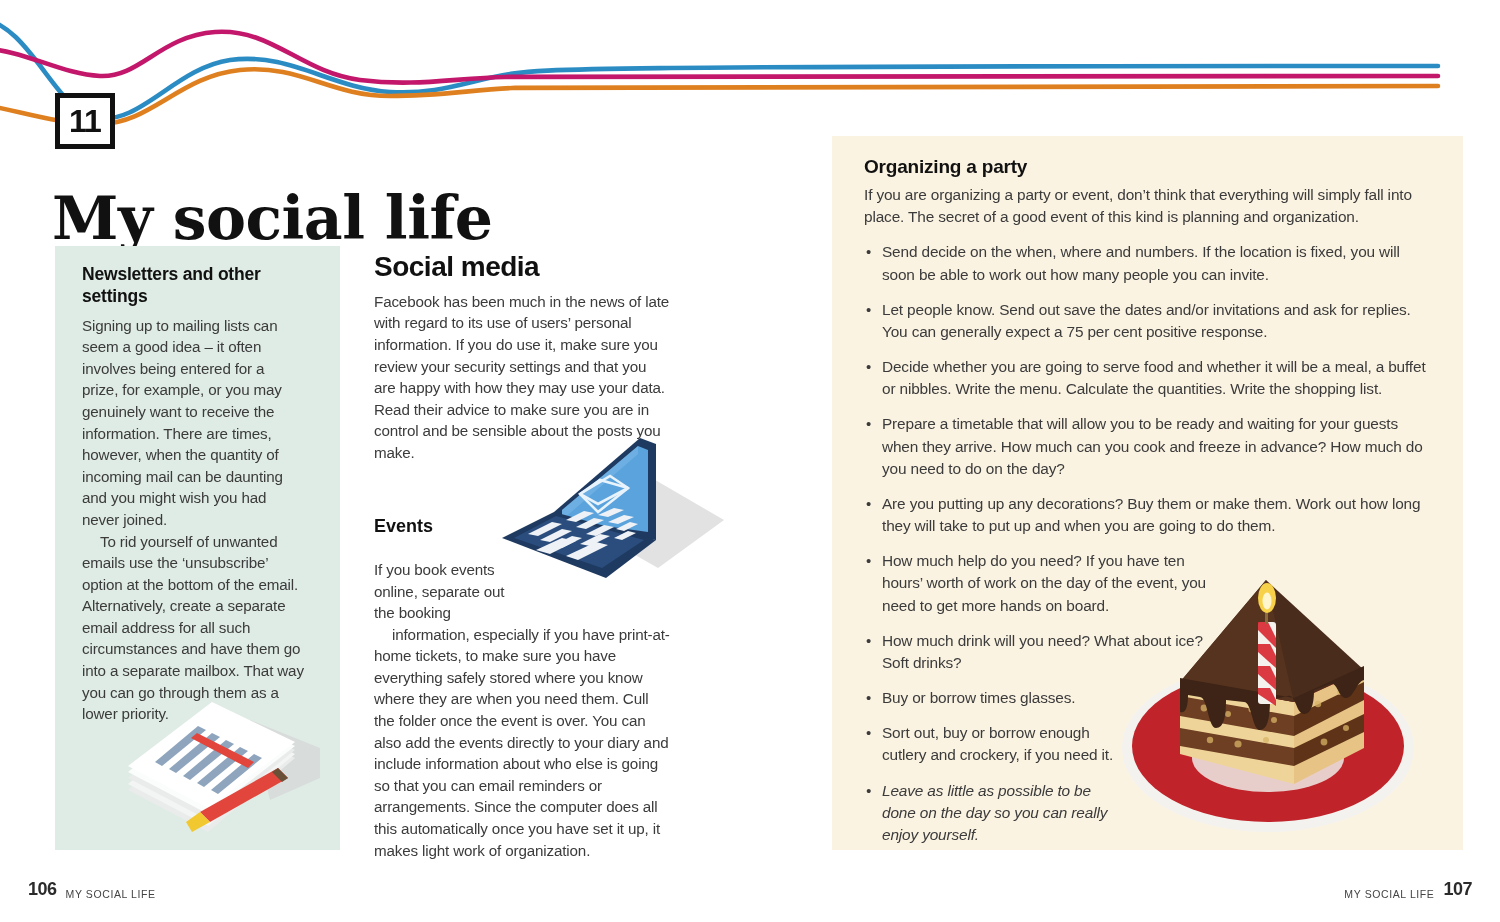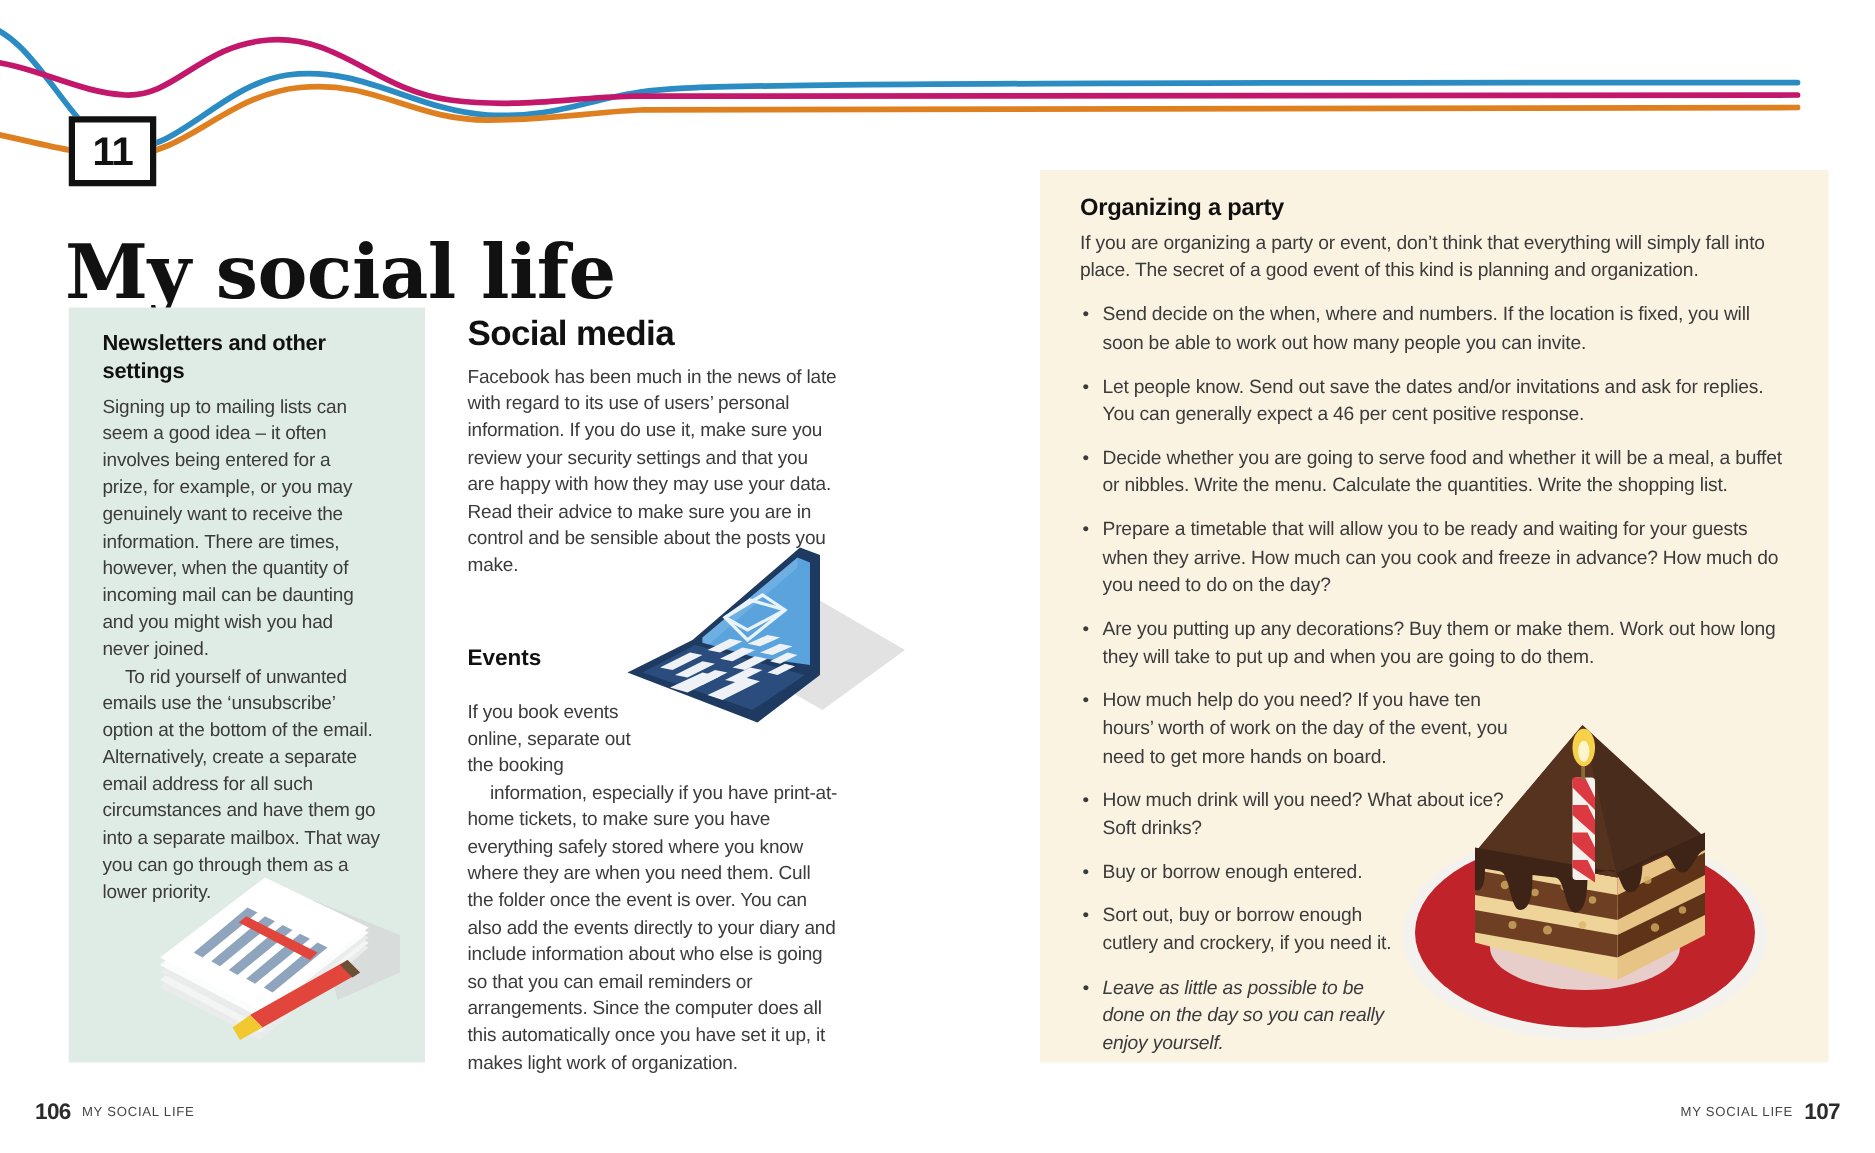--- a/index.html
+++ b/index.html
@@ -11,21 +11,21 @@
     position:relative;
   }
   .spread{position:absolute;inset:0;}
 
   
   .waves{position:absolute;left:0;top:0;width:1500px;height:130px;}
 
   
   .chapter-badge{
     position:absolute;left:55px;top:93px;
-    width:70px;height:56px;
+    width:60px;height:56px;
     border:5px solid #111111;
     background:#ffffff;
     box-sizing:border-box;
     display:flex;align-items:center;justify-content:center;
     font-family:"Liberation Sans",sans-serif;
     font-size:32px;font-weight:700;color:#111111;
     letter-spacing:-1px;
     z-index:5;
   }
   
@@ -117,21 +117,21 @@
   .w-xs{max-width:240px;font-style:italic;}
 
   
   .illo-cake{position:absolute;left:1118px;top:552px;width:300px;height:298px;}
 
   
   .footer{
     position:absolute;bottom:22px;
     font-family:"Liberation Sans",sans-serif;
     color:#2b2b2b;
-    display:flex;align-items:center;gap:9px;
+    display:flex;align-items:flex-end;gap:9px;
   }
   .footer-left{left:28px;}
   .footer-right{right:28px;}
   .folio{font-size:18px;font-weight:700;letter-spacing:-0.5px;}
   .running{font-size:10.5px;letter-spacing:0.6px;color:#444;}
 </style>
 </head>
 <body>
 
 <div class="spread">
@@ -272,27 +272,27 @@
       <ellipse cx="149" cy="46" rx="9" ry="15" fill="#f7d14a"></ellipse>
       <ellipse cx="149" cy="49" rx="4.5" ry="8.5" fill="#fff6cf"></ellipse>
     </g>
   </svg>
 
   <div class="cream-inner">
     <h2 class="right-head">Organizing a party</h2>
     <p class="right-intro">If you are organizing a party or event, don’t think that everything will simply fall into place. The secret of a good event of this kind is planning and organization.</p>
     <ul class="bullets">
       <li>Send decide on the when, where and numbers. If the location is fixed, you will soon be able to work out how many people you can invite.</li>
-      <li>Let people know. Send out save the dates and/or invitations and ask for replies. You can generally expect a 46 per cent positive response.</li>
+      <li>Let people know. Send out save the dates and/or invitations and ask for replies. You can generally expect a 75 per cent positive response.</li>
       <li>Decide whether you are going to serve food and whether it will be a meal, a buffet or nibbles. Write the menu. Calculate the quantities. Write the shopping list.</li>
       <li>Prepare a timetable that will allow you to be ready and waiting for your guests when they arrive. How much can you cook and freeze in advance? How much do you need to do on the day?</li>
       <li>Are you putting up any decorations? Buy them or make them. Work out how long they will take to put up and when you are going to do them.</li>
       <li class="w-med">How much help do you need? If you have ten hours’ worth of work on the day of the event, you need to get more hands on board.</li>
       <li class="w-med">How much drink will you need? What about ice? Soft drinks?</li>
-      <li class="w-med">Buy or borrow enough entered.</li>
+      <li class="w-med">Buy or borrow times glasses.</li>
       <li class="w-sm">Sort out, buy or borrow enough cutlery and crockery, if you need it.</li>
       <li class="w-xs">Leave as little as possible to be done on the day so you can really enjoy yourself.</li>
     </ul>
   </div>
 
   <div class="footer footer-left">
     <span class="folio">106</span>
     <span class="running">MY SOCIAL LIFE</span>
   </div>
 

